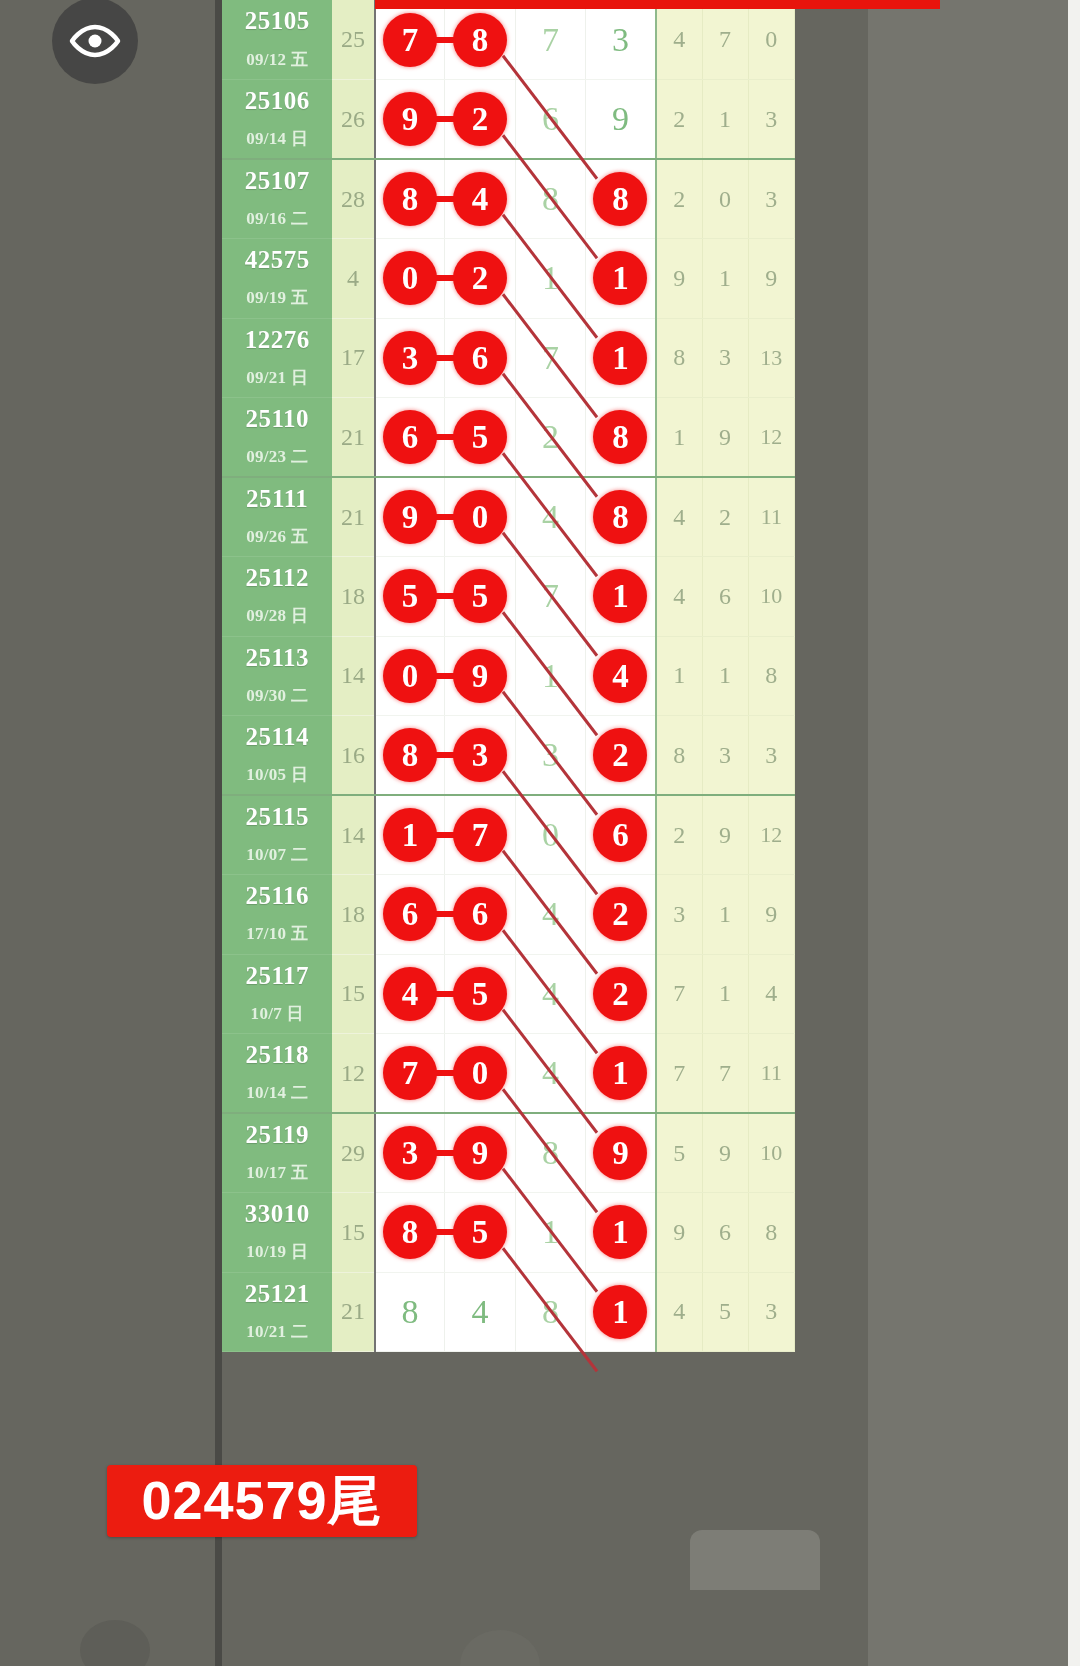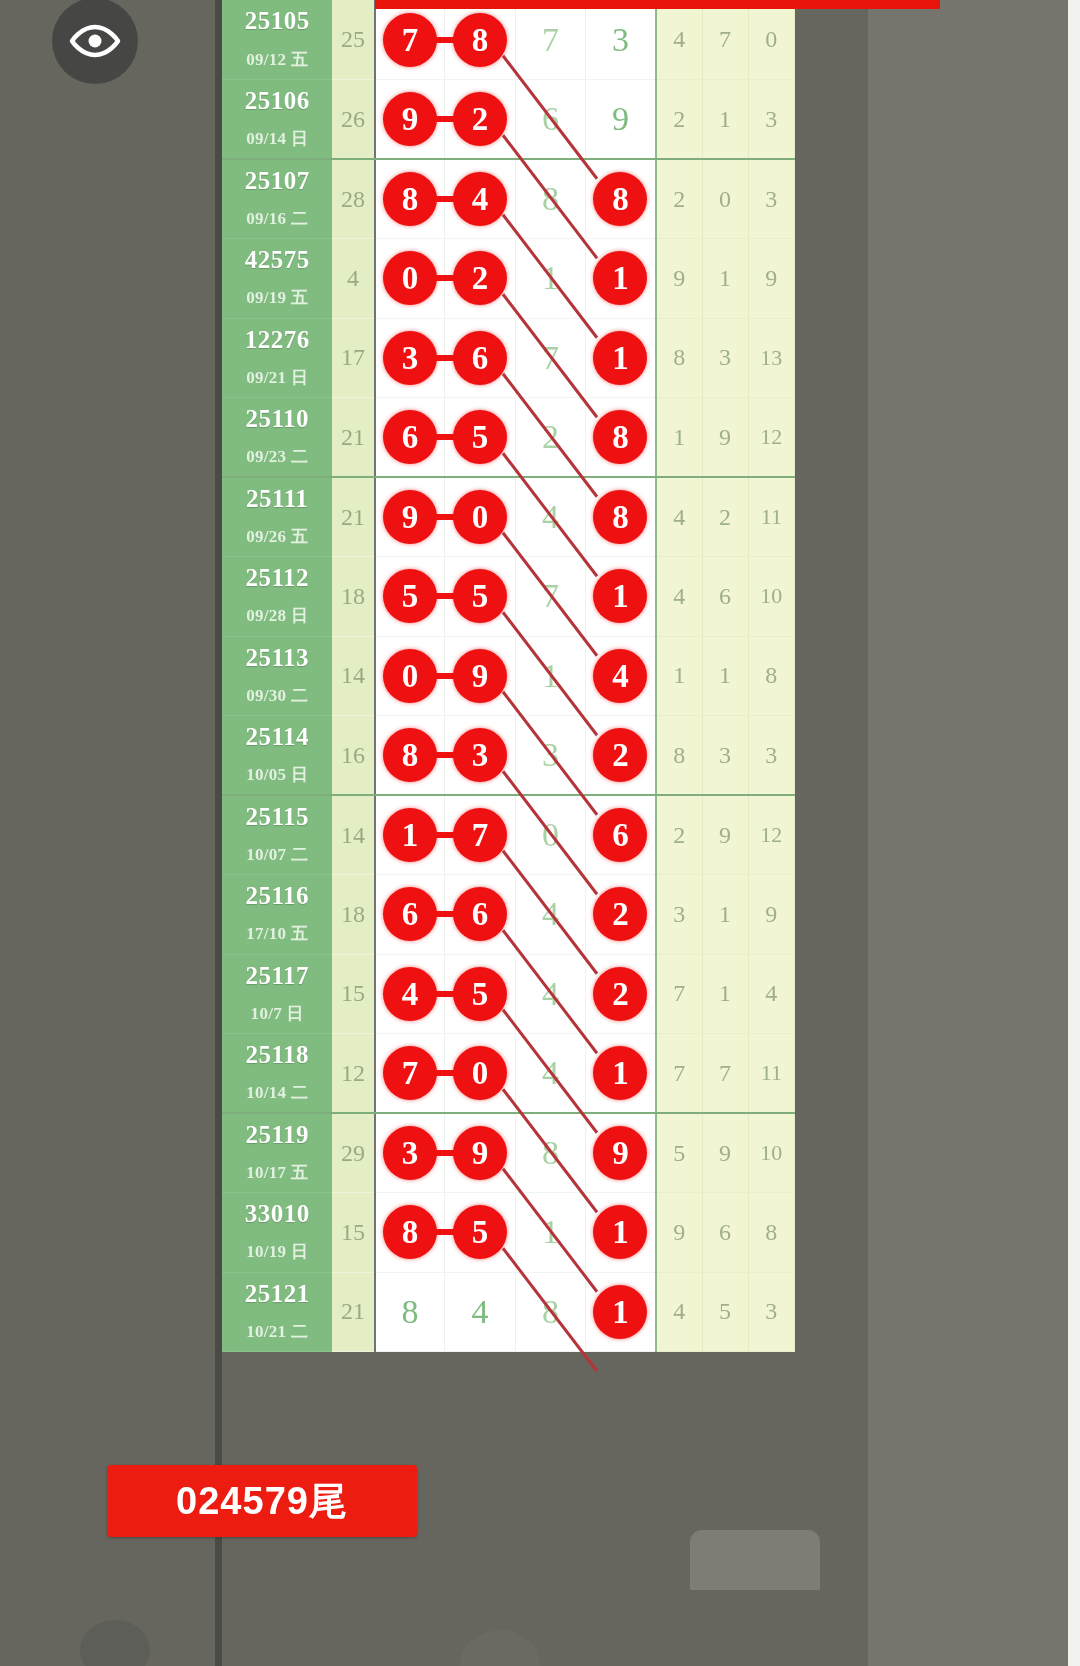--- a/index.html
+++ b/index.html
@@ -164,21 +164,21 @@
     left:107px; top:1465px;
     width:310px; height:72px;
     background:#ec1c10;
     border-radius:4px;
     display:flex; align-items:center; justify-content:center;
     z-index:30;
     box-shadow:0 1px 3px rgba(0,0,0,.25);
   }
   .banner span{
     color:#ffffff;
-    font-size:38px;
+    font-size:54px;
     font-weight:bold;
     letter-spacing:1px;
     font-family:"Liberation Sans", sans-serif;
     white-space:nowrap;
   }
 
   
   .bottom-pill{
     position:absolute; left:690px; top:1530px;
     width:130px; height:60px; border-radius:12px 12px 0 0;

